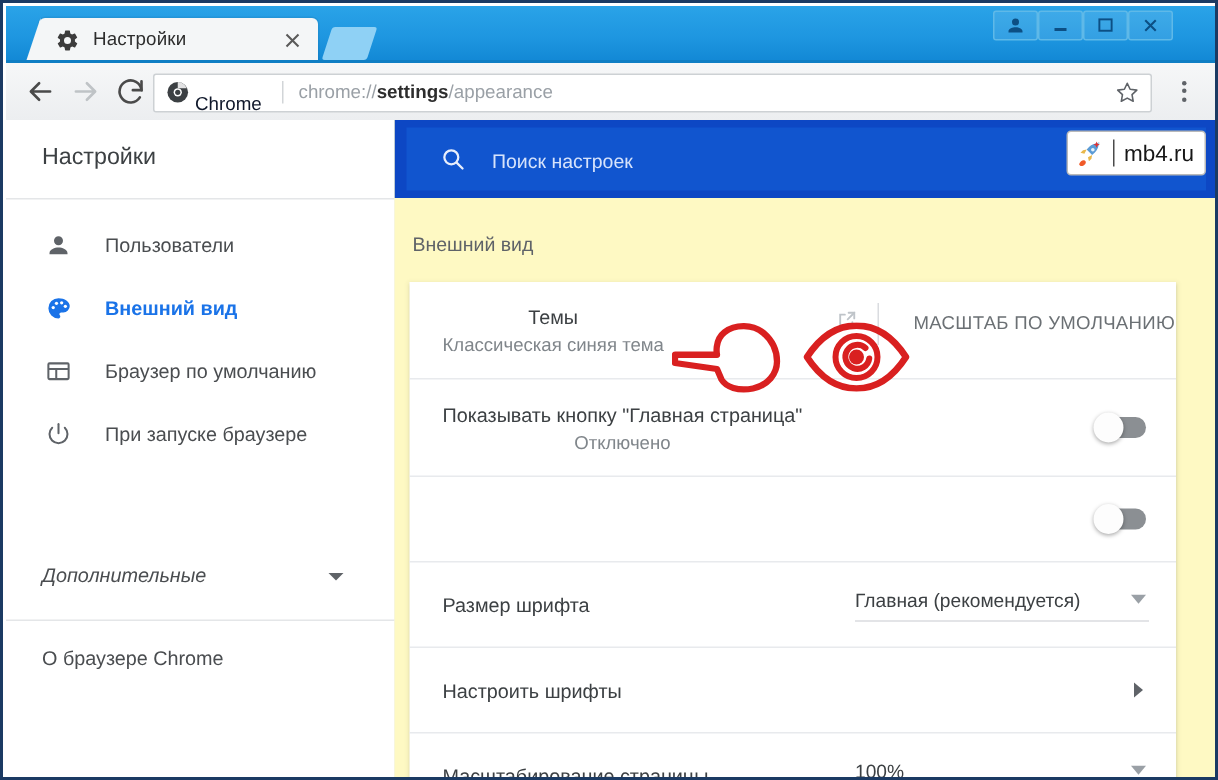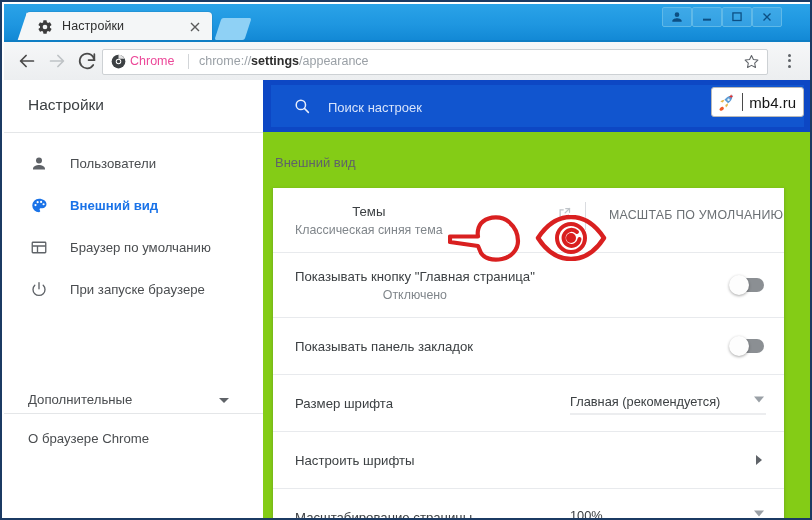--- a/index.html
+++ b/index.html
@@ -123,22 +123,22 @@
     width: 664px; height: 24px;
     background: #ffffff;
     border: 1px solid #cdd1d4;
     border-radius: 2px;
   }
   #chrome-brand-icon {
     position: absolute; left: 8px; top: 4px;
     width: 15px; height: 15px;
   }
   #omnibox-brand-label {
-    position: absolute; left: 27px; top: 4px;
-    font-size: 12.5px; color: #ec4899;
+    position: absolute; left: 27px; top: 12px;
+    font-size: 12.5px; color: #0f172a;
     white-space: nowrap;
   }
   #omnibox-separator {
     position: absolute; left: 85px; top: 4px;
     width: 1px; height: 15px;
     background: #d2d5d8;
   }
   #omnibox-url {
     position: absolute; left: 96px; top: 4px;
     font-size: 12.5px; color: #9aa0a6;
@@ -202,23 +202,24 @@
     display:flex; align-items:center; justify-content:center;
   }
   .nav-item .nav-label {
     position: absolute; left: 66px;
     font-size: 13.2px; color: #4a4d50;
     white-space: nowrap;
   }
   .nav-item.active .nav-label { color:#1a73e8; font-weight: 600; }
 
   #advanced-row {
-    position: absolute; left: 0; top: 300px;
+    position: absolute; left: 0; top: 284px;
     width: 259px; height: 42px;
     cursor: pointer;
+    font-style: italic;
   }
   #advanced-label {
     position: absolute; left: 24px; top: 12px;
     font-size: 13.2px; color:#4a4d50;
   }
   #advanced-caret {
     position: absolute; left: 215px; top: 18px;
     width: 0; height: 0;
     border-left: 5px solid transparent;
     border-right: 5px solid transparent;
@@ -236,21 +237,21 @@
   #about-label {
     position: absolute; left: 24px; top: 11px;
     font-size: 13.2px; color:#4a4d50;
   }
 
   
   #content {
     position: absolute;
     left: 259px; top: 0;
     width: 549px; height: 438px;
-    background: #84cc16;
+    background: #fef9c3;
     overflow: hidden;
   }
 
   
   #search-bar {
     position: absolute; left: 0; top: 0;
     width: 549px; height: 52px;
     background: #0d47c4;
   }
   #search-inner {
@@ -597,23 +598,20 @@
           <div class="row-text">
             <div class="row-title">Показывать кнопку "Главная страница"</div>
             <div class="row-sub">Отключено</div>
           </div>
           <span class="toggle">
             <span class="knob"></span>
           </span>
         </div>
 
         <div class="card-row" style="height:52px">
-          <div class="row-text">
-            <div class="row-title">Показывать панель закладок</div>
-          </div>
           <span class="toggle">
             <span class="knob"></span>
           </span>
         </div>
 
         <div class="card-row" style="height:52px">
           <div class="row-text">
             <div class="row-title">Размер шрифта</div>
           </div>
           <span class="row-select">

